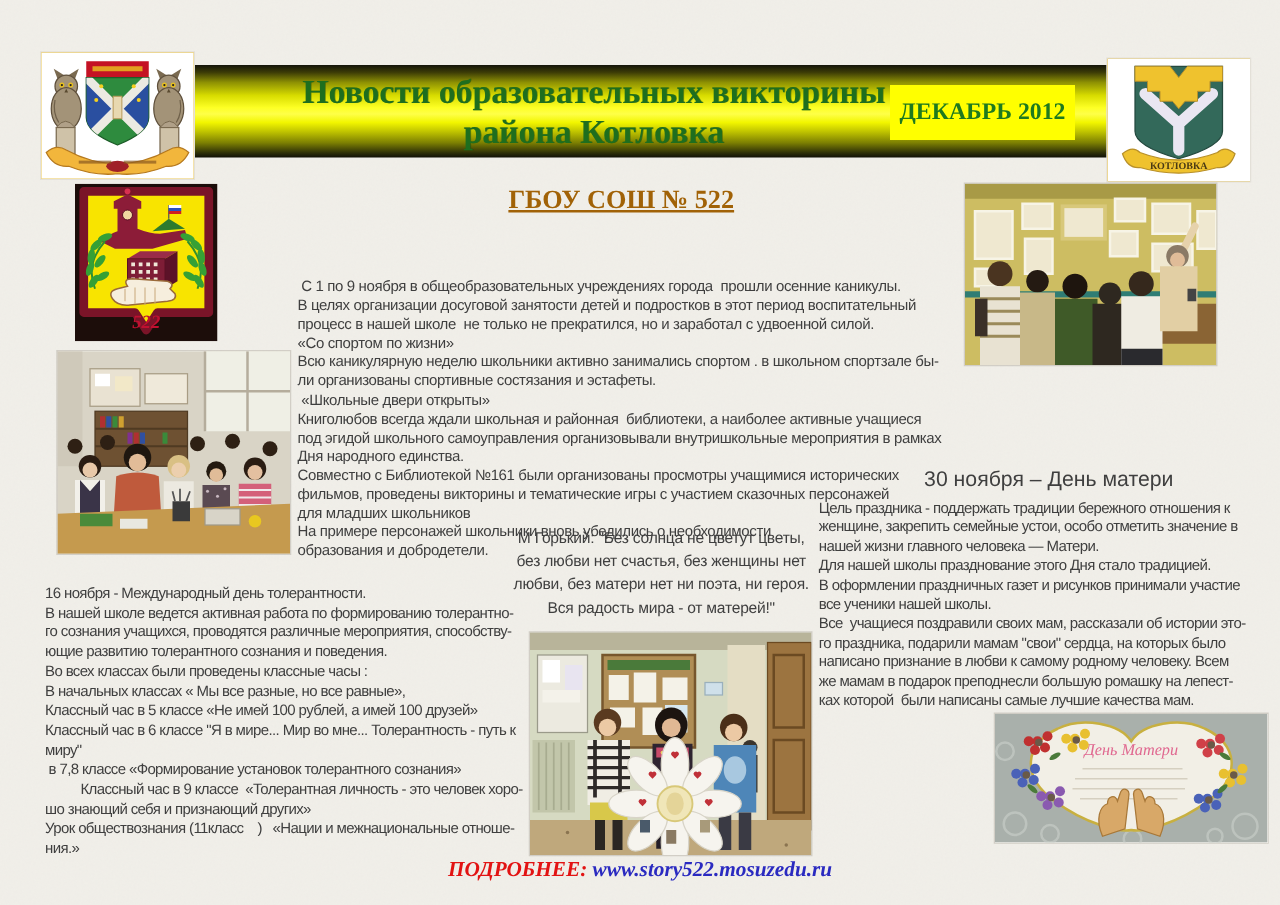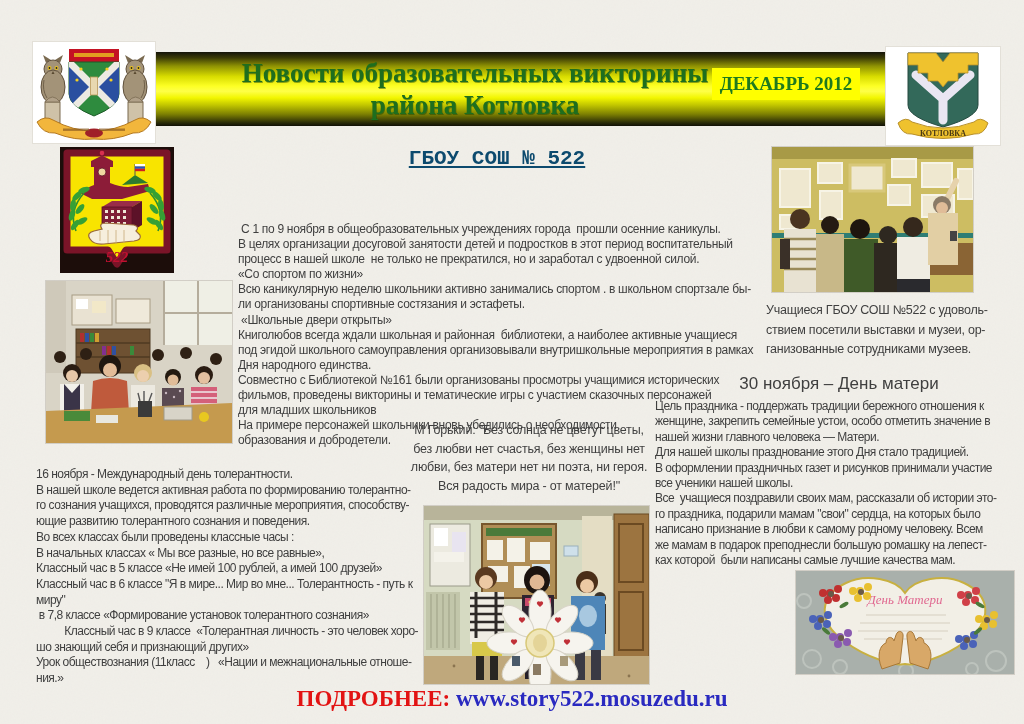--- a/index.html
+++ b/index.html
@@ -15,50 +15,50 @@
     left:155px;top:52px;width:731px;height:74px;
     background:linear-gradient(180deg,#14140a 0%,#3c3c06 8%,#8f9203 19%,#d8dc00 33%,#fdff24 46%,#feff48 53%,#f2f600 62%,#c0c400 72%,#7d8002 84%,#2e3008 95%,#101006 100%);
     display:flex;align-items:center;
   }
   .banner-title{
     width:640px;text-align:center;
     font-family:"Liberation Serif",serif;font-weight:bold;font-size:27px;line-height:32px;
     color:#1e6e1e;text-shadow:0.6px 0.6px 0 rgba(20,60,10,.45);
   }
   .issue-box{
-    left:712px;top:68px;width:148px;height:32px;background:#ffff00;
+    left:712px;top:68px;width:148px;height:44px;background:#ffff00;
     display:flex;align-items:center;justify-content:center;
     font-family:"Liberation Serif",serif;font-weight:bold;font-size:19px;color:#1e7a1e;
   }
   .emblem{background:#eab308;box-shadow:0 0 0 1px #e3e0d8;}
   .emblem-left{left:33px;top:42px;width:122px;height:101px;}
   .emblem-right{left:886px;top:47px;width:114px;height:98px;}
   .logo522{left:40px;top:147px;width:114px;height:126px;padding-left:20px;}
   
   .school-heading{
     left:237px;top:147px;width:520px;text-align:center;
-    font-family:Liberation Mono, monospace;font-weight:bold;font-size:21px;
-    color:#0c4a6e;text-decoration:underline;
+    font-family:Liberation Serif, serif;font-weight:bold;font-size:21px;
+    color:#a16207;text-decoration:underline;
   }
   .tblock{white-space:pre;font-size:12px;line-height:15.1px;letter-spacing:-0.3px;color:#3f3f3f;}
   .autumn{left:238px;top:178px;margin-top:44px;}
   .museum-caption{left:766px;top:301px;font-size:12.5px;line-height:19.5px;letter-spacing:-0.25px;}
   .mothers-title{left:655px;top:374px;width:368px;text-align:center;font-size:17px;color:#3f3f3f;}
   .mothers-body{left:655px;top:399px;line-height:15.4px;letter-spacing:-0.5px;}
   .quote{left:398px;top:421px;width:262px;text-align:center;font-size:12.5px;line-height:18.6px;letter-spacing:-0.2px;}
   .tolerance{left:36px;top:467px;line-height:15.7px;letter-spacing:-0.5px;}
   
   .photo{box-shadow:0 0 0 1px rgba(120,110,95,.25);}
   .photo-library{left:46px;top:281px;width:186px;height:162px;}
   .photo-museum{left:772px;top:147px;width:201px;height:145px;}
   .photo-hallway{left:424px;top:506px;width:225px;height:178px;}
   .photo-poster{left:756px;top:571px;width:218px;height:103px;margin-left:40px;}
   
   .footer{left:0;top:686px;width:1024px;text-align:center;
-    font-family:"Liberation Serif",serif;font-weight:bold;font-size:23px;}
+    font-family:"Liberation Serif",serif;font-weight:bold;font-size:17px;font-style:italic;}
   .footer .more{color:#e21313;}
   .footer .url{color:#2a2ac0;}
 </style>
 </head>
 <body>
 
 <div class="page">
 
   <svg class="bg-noise" width="1024" height="724">
     <filter id="paperNoise">
@@ -299,23 +299,20 @@
       <rect x="125" y="90" width="33" height="55" fill="#efece2"></rect>
       <rect x="125" y="132" width="33" height="13" fill="#2a2a2e"></rect>
       <path d="M168 66 L184 34" stroke="#e6d2ac" stroke-width="6" stroke-linecap="round"></path>
       <circle cx="170" cy="58" r="9" fill="#8a7a66"></circle>
         <circle cx="170" cy="61" r="6" fill="#e0bc98"></circle>
       <rect x="156" y="66" width="30" height="52" fill="#e2cfa4"></rect>
       <rect x="178" y="84" width="7" height="10" fill="#444"></rect>
     </svg>
   </div>
 
-  <div class="abs tblock museum-caption">Учащиеся ГБОУ СОШ №522 с удоволь-
-ствием посетили выставки и музеи, ор-
-ганизованные сотрудниками музеев.</div>
 
   <div class="abs mothers-title">30 ноября – День матери</div>
   <div class="abs tblock mothers-body">Цель праздника - поддержать традиции бережного отношения к
 женщине, закрепить семейные устои, особо отметить значение в
 нашей жизни главного человека — Матери.
 Для нашей школы празднование этого Дня стало традицией.
 В оформлении праздничных газет и рисунков принимали участие
 все ученики нашей школы.
 Все  учащиеся поздравили своих мам, рассказали об истории это-
 го праздника, подарили мамам "свои" сердца, на которых было

